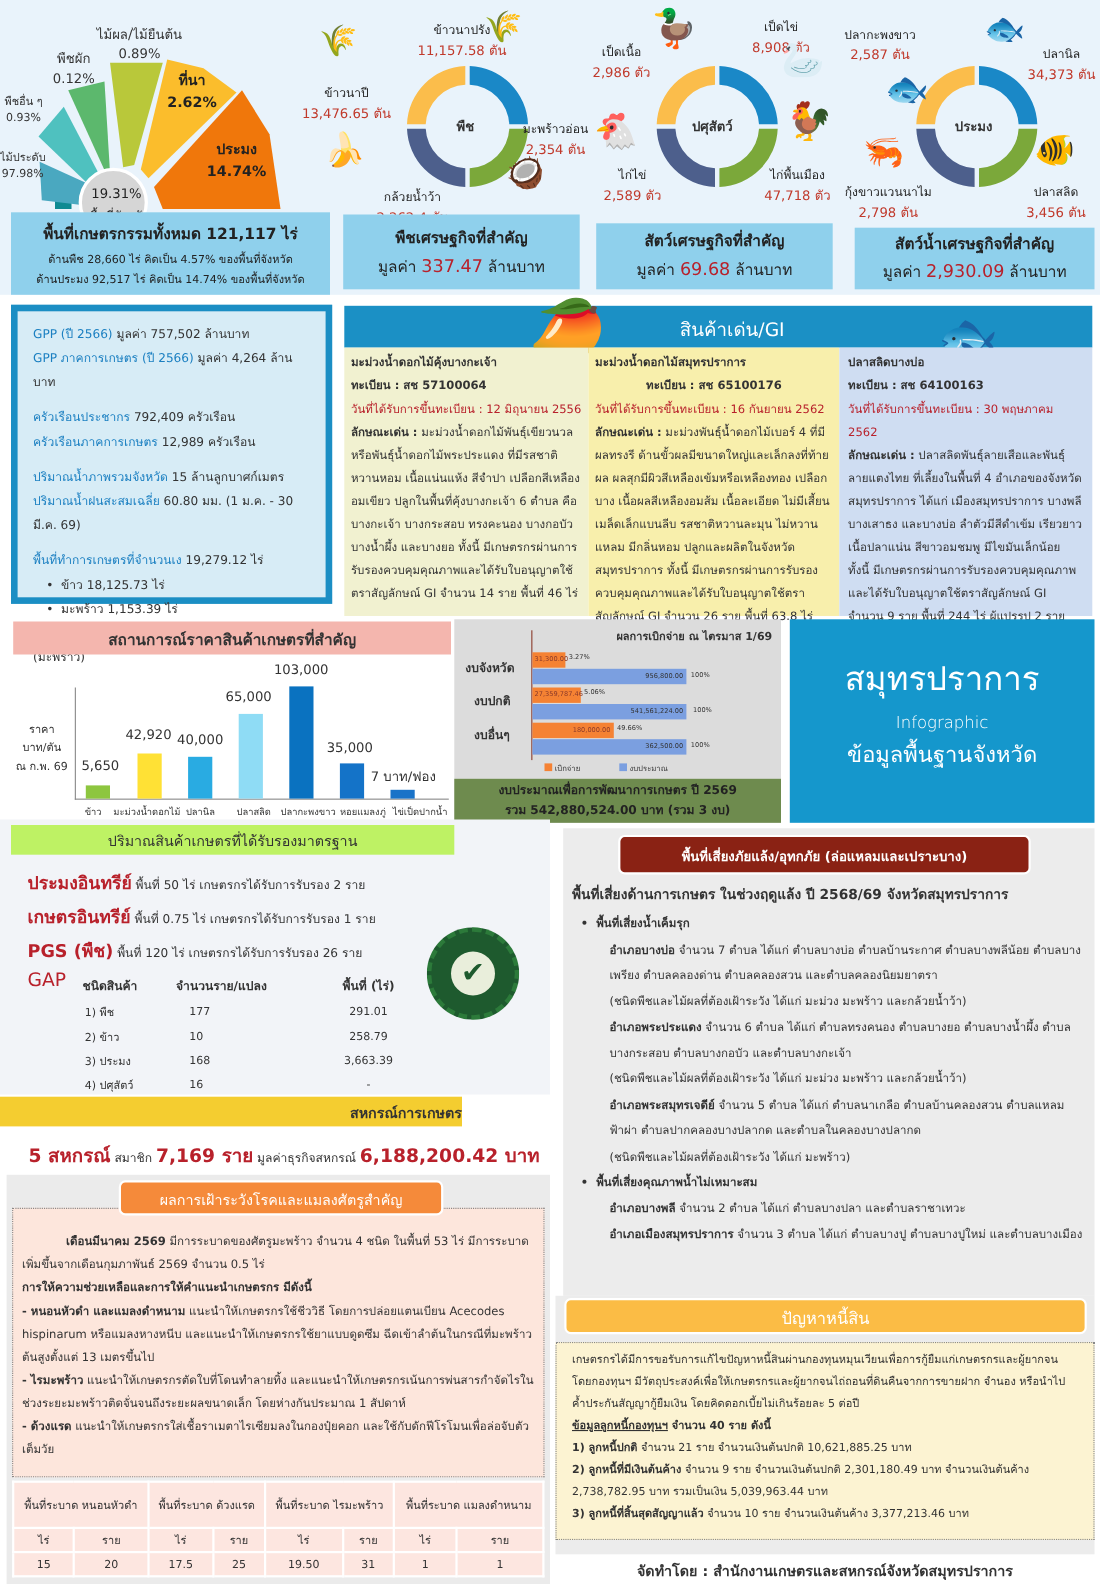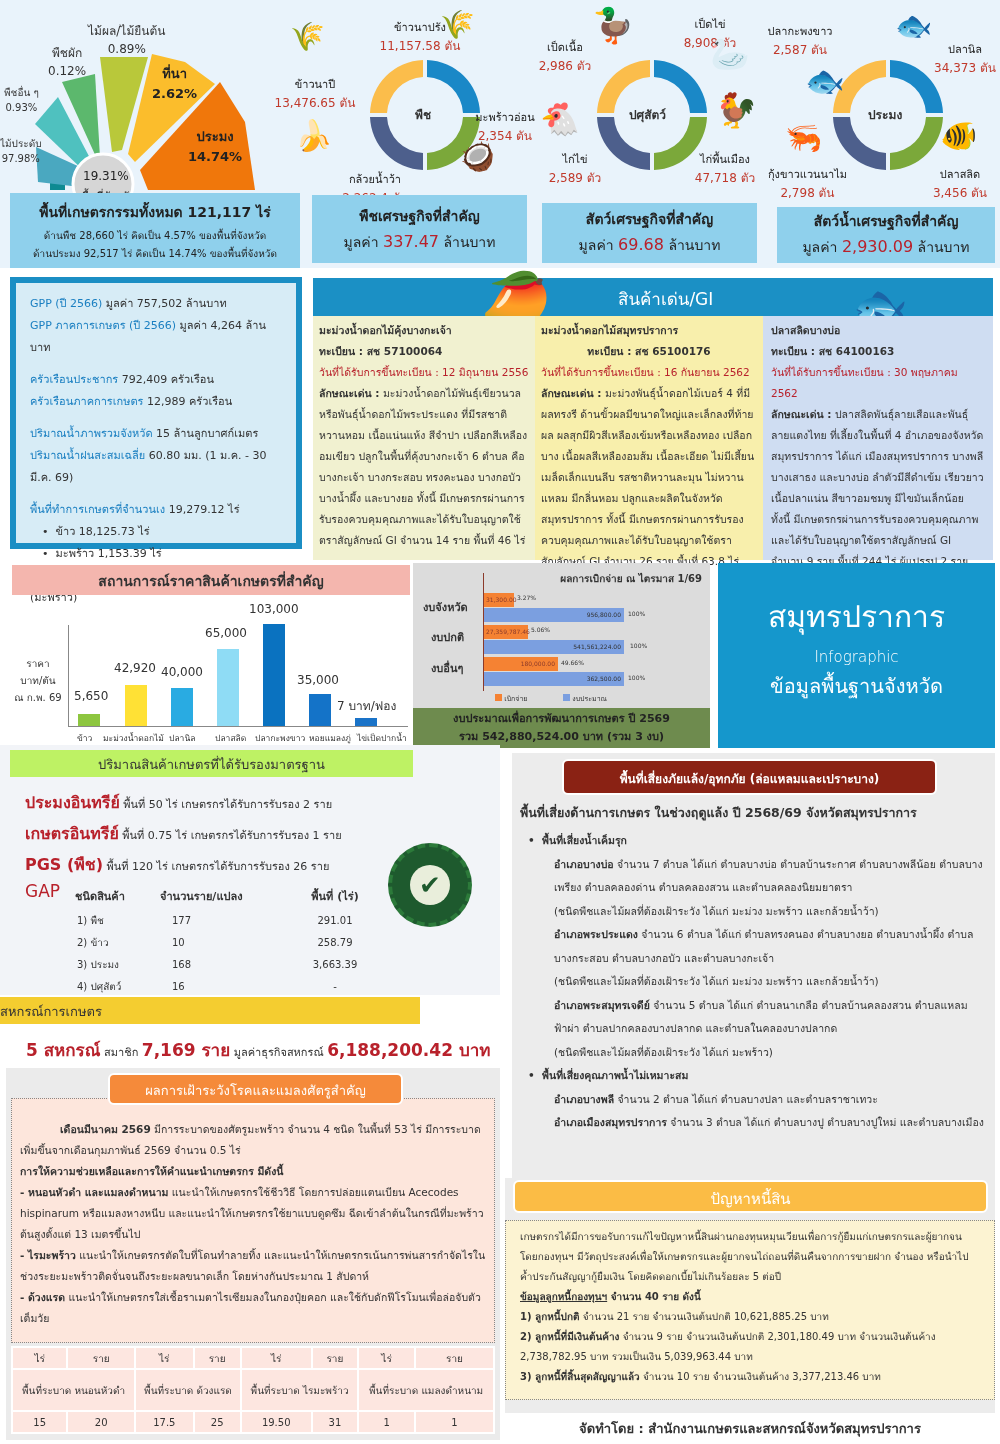--- a/index.html
+++ b/index.html
@@ -297,51 +297,51 @@
           <td style="padding-left:12px">16</td>
           <td style="text-align:center">-</td>
         </tr>
   </tbody>
     </table>
   <div class="abs" style="left:388px;top:98px;width:84px;height:84px;border-radius:50%;background:#1e5a2e;border:4px dashed #2c7a3a;display:flex;align-items:center;justify-content:center">
     <div style="width:40px;height:40px;border-radius:50%;background:#e9eedb;color:#1e5a2e;font-size:26px;text-align:center;line-height:40px">✔</div>
   </div>
 </div>
 
-<div class="abs" style="left:0;top:997px;width:420px;height:27px;background:#f4cd30;text-align:left;font-size:13px;font-weight:normal;padding-top:4px">สหกรณ์การเกษตร</div>
+<div class="abs" style="left:0;top:997px;width:420px;height:27px;background:#f4cd30;text-align:right;font-size:13px;font-weight:bold;padding-top:4px">สหกรณ์การเกษตร</div>
 <div class="abs" style="left:26px;top:1036px;font-size:11px;white-space:nowrap">
   <span class="dred bold" style="font-size:17px">5 สหกรณ์</span><span> สมาชิก </span><span class="dred bold" style="font-size:17px">7,169 ราย</span><span> มูลค่าธุรกิจสหกรณ์ </span><span class="dred bold" style="font-size:17px">6,188,200.42 บาท</span>
 </div>
 
 <div class="abs" style="left:6px;top:1068px;width:494px;height:372px;background:#ebebeb">
   <div class="abs" style="left:5px;top:30px;width:484px;height:245px;background:#fde6dc;border:1px dotted #888;padding:20px 8px 0 8px;font-size:10.5px;line-height:21px">
     <div style="text-indent:40px"><span class="bold">เดือนมีนาคม 2569</span><span> มีการระบาดของศัตรูมะพร้าว จำนวน 4 ชนิด ในพื้นที่ 53 ไร่ มีการระบาดเพิ่มขึ้นจากเดือนกุมภาพันธ์ 2569 จำนวน 0.5 ไร่</span></div>
     <div class="bold">การให้ความช่วยเหลือและการให้คำแนะนำเกษตรกร มีดังนี้</div>
     <div><span class="bold">- หนอนหัวดำ และแมลงดำหนาม</span><span> แนะนำให้เกษตรกรใช้ชีววิธี โดยการปล่อยแตนเบียน Acecodes hispinarum หรือแมลงหางหนีบ และแนะนำให้เกษตรกรใช้ยาแบบดูดซึม ฉีดเข้าลำต้นในกรณีที่มะพร้าวต้นสูงตั้งแต่ 13 เมตรขึ้นไป</span></div>
     <div><span class="bold">- ไรมะพร้าว</span><span> แนะนำให้เกษตรกรตัดใบที่โดนทำลายทิ้ง และแนะนำให้เกษตรกรเน้นการพ่นสารกำจัดไรในช่วงระยะมะพร้าวติดจั่นจนถึงระยะผลขนาดเล็ก โดยห่างกันประมาณ 1 สัปดาห์</span></div>
     <div><span class="bold">- ด้วงแรด</span><span> แนะนำให้เกษตรกรใส่เชื้อราเมตาไรเซียมลงในกองปุ๋ยคอก และใช้กับดักฟีโรโมนเพื่อล่อจับตัวเต็มวัย</span></div>
   </div>
   <div class="abs" style="left:102px;top:5px;width:295px;height:32px;background:#f58a3a;border:2px solid #fff;border-radius:6px;color:#fff;text-align:center;font-size:13px;padding-top:5px">ผลการเฝ้าระวังโรคและแมลงศัตรูสำคัญ</div>
   <table class="abs outtbl" style="left:5px;top:278px;width:484px">
     <tbody>
-        <tr style="height:22px">
+        <tr style="height:42px">
+      <td colspan="2">พื้นที่ระบาด หนอนหัวดำ</td>
+      <td colspan="2">พื้นที่ระบาด ด้วงแรด</td>
+      <td colspan="2">พื้นที่ระบาด ไรมะพร้าว</td>
+      <td colspan="2">พื้นที่ระบาด แมลงดำหนาม</td>
+    </tr>
+    <tr style="height:22px">
       <td>ไร่</td>
           <td>ราย</td>
       <td>ไร่</td>
           <td>ราย</td>
       <td>ไร่</td>
           <td>ราย</td>
       <td>ไร่</td>
           <td>ราย</td>
-    </tr>
-    <tr style="height:42px">
-      <td colspan="2">พื้นที่ระบาด หนอนหัวดำ</td>
-      <td colspan="2">พื้นที่ระบาด ด้วงแรด</td>
-      <td colspan="2">พื้นที่ระบาด ไรมะพร้าว</td>
-      <td colspan="2">พื้นที่ระบาด แมลงดำหนาม</td>
     </tr>
     <tr style="height:22px">
       <td>15</td>
           <td>20</td>
       <td>17.5</td>
           <td>25</td>
       <td>19.50</td>
           <td>31</td>
       <td>1</td>
           <td>1</td>

